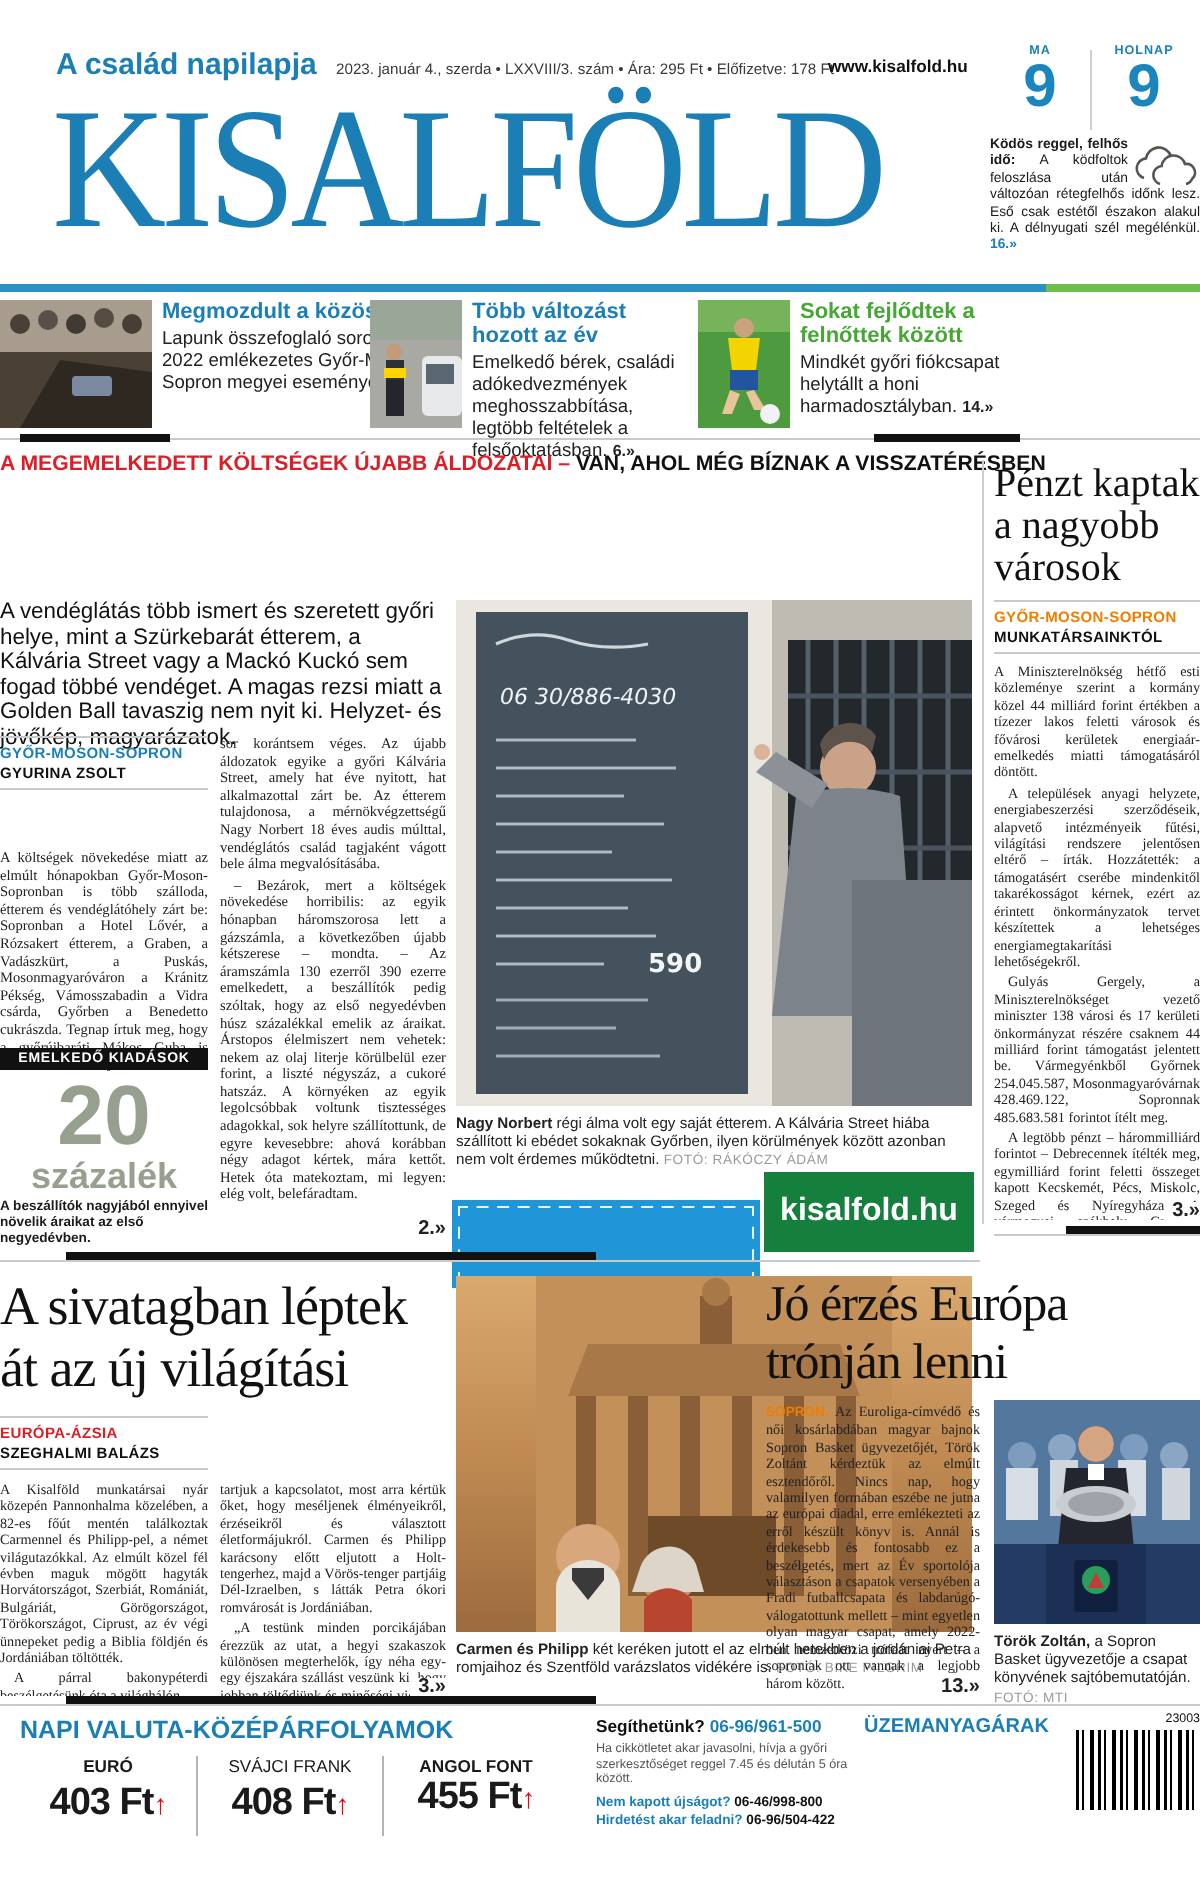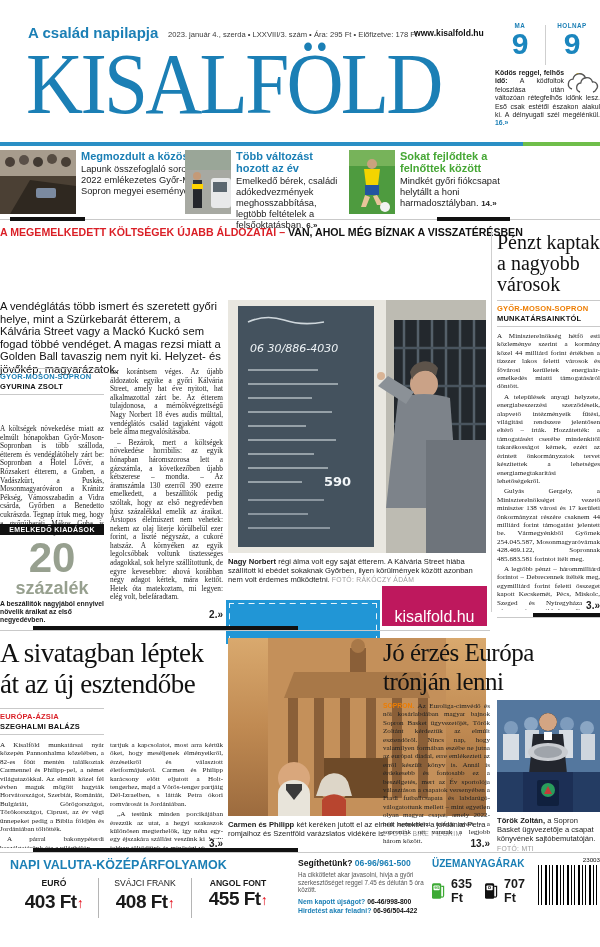--- a/index.html
+++ b/index.html
@@ -178,22 +178,22 @@
   <div class="abs caption" style="left:228px;top:557px;width:258px;">
     <b>Nagy Norbert</b><span> régi álma volt egy saját étterem. A Kálvária Street hiába szállított ki ebédet sokaknak Győrben, ilyen körülmények között azonban nem volt érdemes működtetni. </span><span class="credit">FOTÓ: RÁKÓCZY ÁDÁM</span>
   </div>
 
   <div class="abs" style="left:228px;top:602px;width:150px;height:40px;background:#2196d6;color:#fff;
        display:flex;flex-direction:column;justify-content:center;text-align:center;box-sizing:border-box;
        border:2px dashed rgba(255,255,255,.9);outline:3px solid #2196d6;outline-offset:-1px;gap:47px;">
     <div style="font-size:11px;font-weight:bold;line-height:13px;">További izgalmas hírekért</div>
     <div style="font-size:11px;font-weight:bold;line-height:13px;">látogasson el ide:</div>
   </div>
-  <div class="abs" style="left:382px;top:586px;width:105px;height:40px;background:#be185d;color:#fff;
-       display:flex;align-items:flex-end;justify-content:center;font-size:16px;font-weight:normal;">
+  <div class="abs" style="left:382px;top:586px;width:105px;height:40px;background:#15803d;color:#fff;
+       display:flex;align-items:center;justify-content:center;font-size:16px;font-weight:bold;">
     <span>kisalfold.hu</span>
   </div>
 
   <div class="vrule" style="left:491px;top:230px;height:382px;"></div>
   <div class="abs headline-serif" style="left:497px;top:232px;width:103px;font-size:20px;line-height:21px;font-weight:normal;">Pénzt kaptak a nagyobb városok</div>
   <div class="rule" style="left:497px;top:300px;width:103px;"></div>
   <div class="abs kicker-label" style="left:497px;top:304px;color:#ee7d00;">GYŐR-MOSON-SOPRON</div>
   <div class="abs kicker-label" style="left:497px;top:314px;color:#111;">MUNKATÁRSAINKTÓL</div>
   <div class="rule" style="left:497px;top:326px;width:103px;"></div>
   <div class="abs serifbody" style="left:497px;top:332px;width:103px;height:278px;overflow:hidden;font-size:7.1px;line-height:8.4px;">
@@ -204,21 +204,21 @@
     <span class="ref-badge">3.»</span>
   </div>
 
   <div class="blackbar" style="left:33px;top:626px;width:265px;height:5px;"></div>
   <div class="rule" style="left:0;top:630px;width:490px;"></div>
   <div class="blackbar" style="left:533px;top:613px;width:67px;height:5px;"></div>
   <div class="rule" style="left:497px;top:617px;width:103px;"></div>
 
   <div class="abs headline-serif" style="left:0;top:638px;width:225px;font-size:27px;line-height:31px;font-weight:normal;letter-spacing:-0.5px;">
     <div>A sivatagban léptek</div>
-    <div>át az új esztendőbe</div>
+    <div>át az új világítási</div>
   </div>
   <div class="rule" style="left:0;top:708px;width:104px;"></div>
   <div class="abs kicker-label" style="left:0;top:712px;color:#da1f26;">EURÓPA-ÁZSIA</div>
   <div class="abs kicker-label" style="left:0;top:722px;color:#111;">SZEGHALMI BALÁZS</div>
   <div class="rule" style="left:0;top:734px;width:104px;"></div>
 
   <div class="abs serifbody" style="left:0;top:741px;width:104px;height:107px;overflow:hidden;font-size:7.1px;line-height:8.4px;">
     <p>A Kisalföld munkatársai nyár közepén Pannonhalma közelében, a 82-es főút mentén találkoztak Carmennel és Philipp-pel, a német világutazókkal. Az elmúlt közel fél évben maguk mögött hagyták Horvátországot, Szerbiát, Romániát, Bulgáriát, Görögországot, Törökországot, Ciprust, az év végi ünnepeket pedig a Biblia földjén és Jordániában töltötték.</p>
     <p class="ind">A párral bakonypéterdi beszélgetésünk óta a világhálón</p>
   </div>
@@ -337,36 +337,20 @@
       <b style="color:#111;">06-46/998-800</b>
     </div>
     <div style="font-size:6.8px;margin-top:2px;">
       <b style="color:#1b7fb5;">Hirdetést akar feladni?</b>
       <b style="color:#111;">06-96/504-422</b>
     </div>
   </div>
 
   <div class="abs" style="left:432px;top:858px;width:100px;">
     <div style="font-size:10px;font-weight:bold;color:#1b7fb5;">ÜZEMANYAGÁRAK</div>
-    <div style="display:flex;align-items:center;margin-top:8px;gap:6px;">
-      <svg width="17" height="24" viewBox="0 0 17 24">
-        <rect x="0" y="2" width="12" height="20" rx="2" fill="#3daa35"></rect>
-        <rect x="2" y="5" width="8" height="6" rx="1" fill="#fff"></rect>
-        <text x="3" y="10" font-size="5" fill="#3daa35" font-weight="bold">95</text>
-        <path d="M12 6 h3 v12 a2 2 0 0 1 -4 0" stroke="#3daa35" stroke-width="1.6" fill="none"></path>
-      </svg>
-      <span style="font-size:12.5px;font-weight:bold;">635 Ft</span>
-      <svg width="17" height="24" viewBox="0 0 17 24">
-        <rect x="0" y="2" width="12" height="20" rx="2" fill="#111"></rect>
-        <rect x="2" y="5" width="8" height="6" rx="1" fill="#fff"></rect>
-        <text x="4" y="10" font-size="5" fill="#111" font-weight="bold">D</text>
-        <path d="M12 6 h3 v12 a2 2 0 0 1 -4 0" stroke="#111" stroke-width="1.6" fill="none"></path>
-      </svg>
-      <span style="font-size:12.5px;font-weight:bold;">707 Ft</span>
-    </div>
   </div>
 
   <div class="abs" style="left:538px;top:856px;width:62px;">
     <div style="font-size:6.2px;text-align:right;color:#111;">23003</div>
     <div style="margin-top:2px;height:40px;background:repeating-linear-gradient(90deg,#000 0 1.5px,#fff 1.5px 3px,#000 3px 4px,#fff 4px 7px,#000 7px 9px,#fff 9px 11px);"></div>
   </div>
 
 </div>
 
 </body></html>

